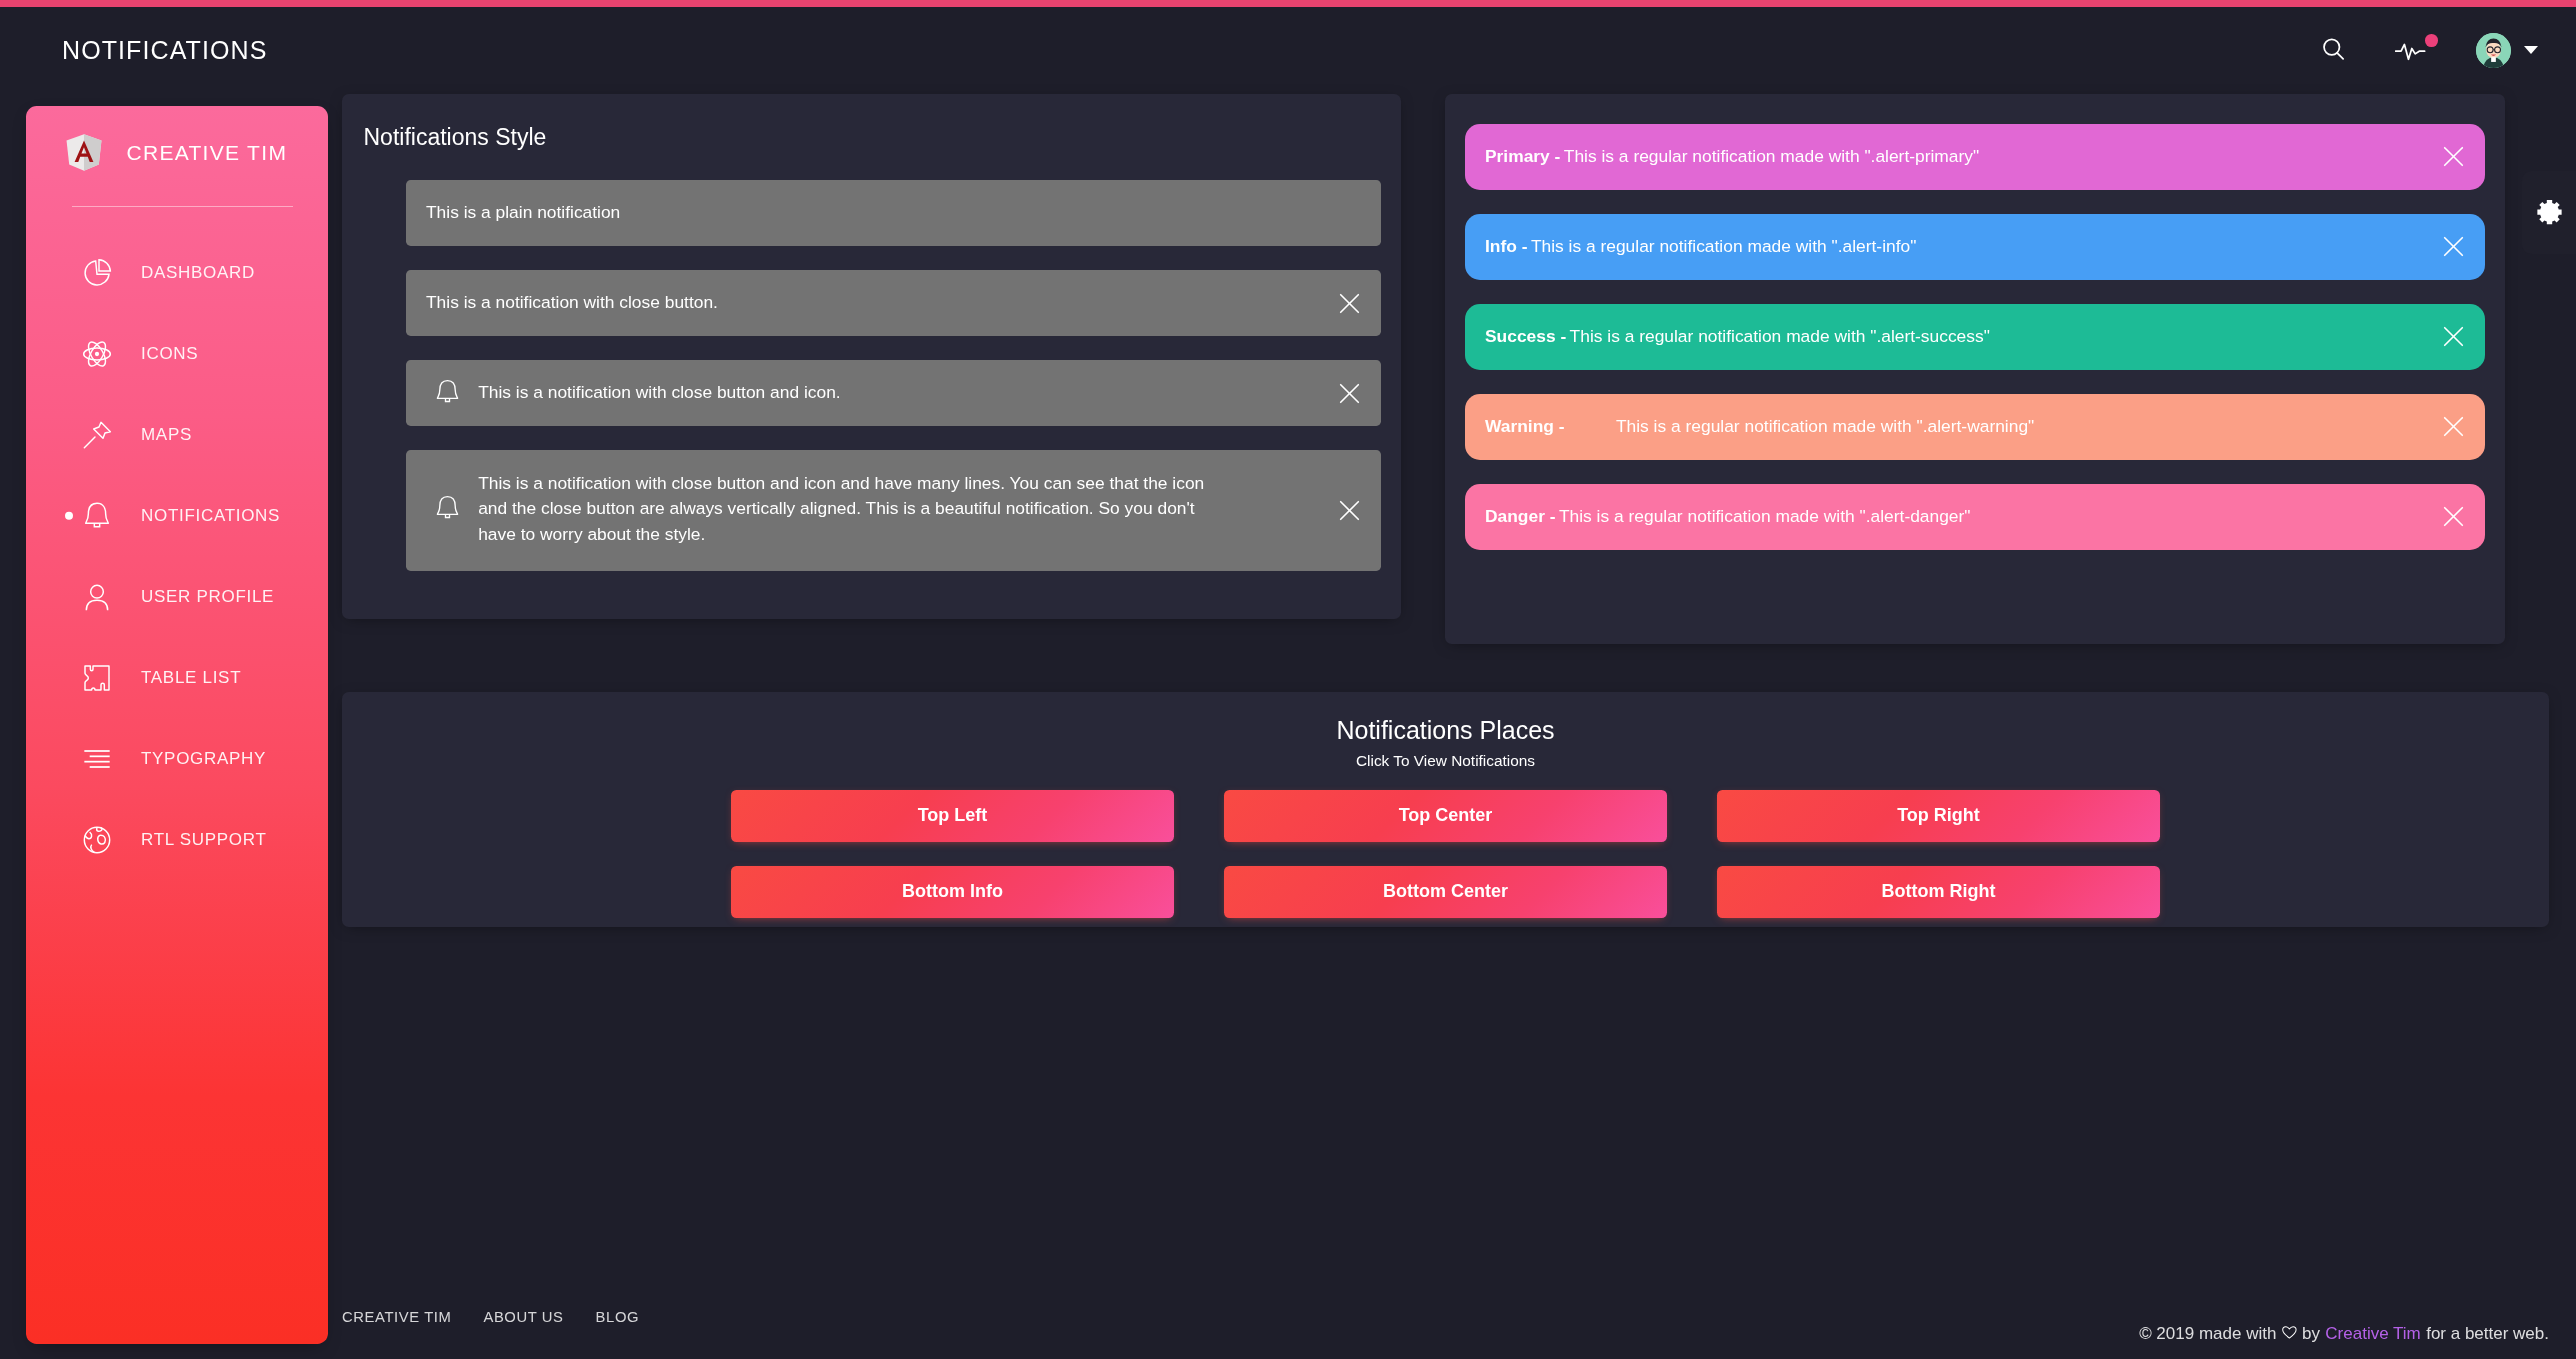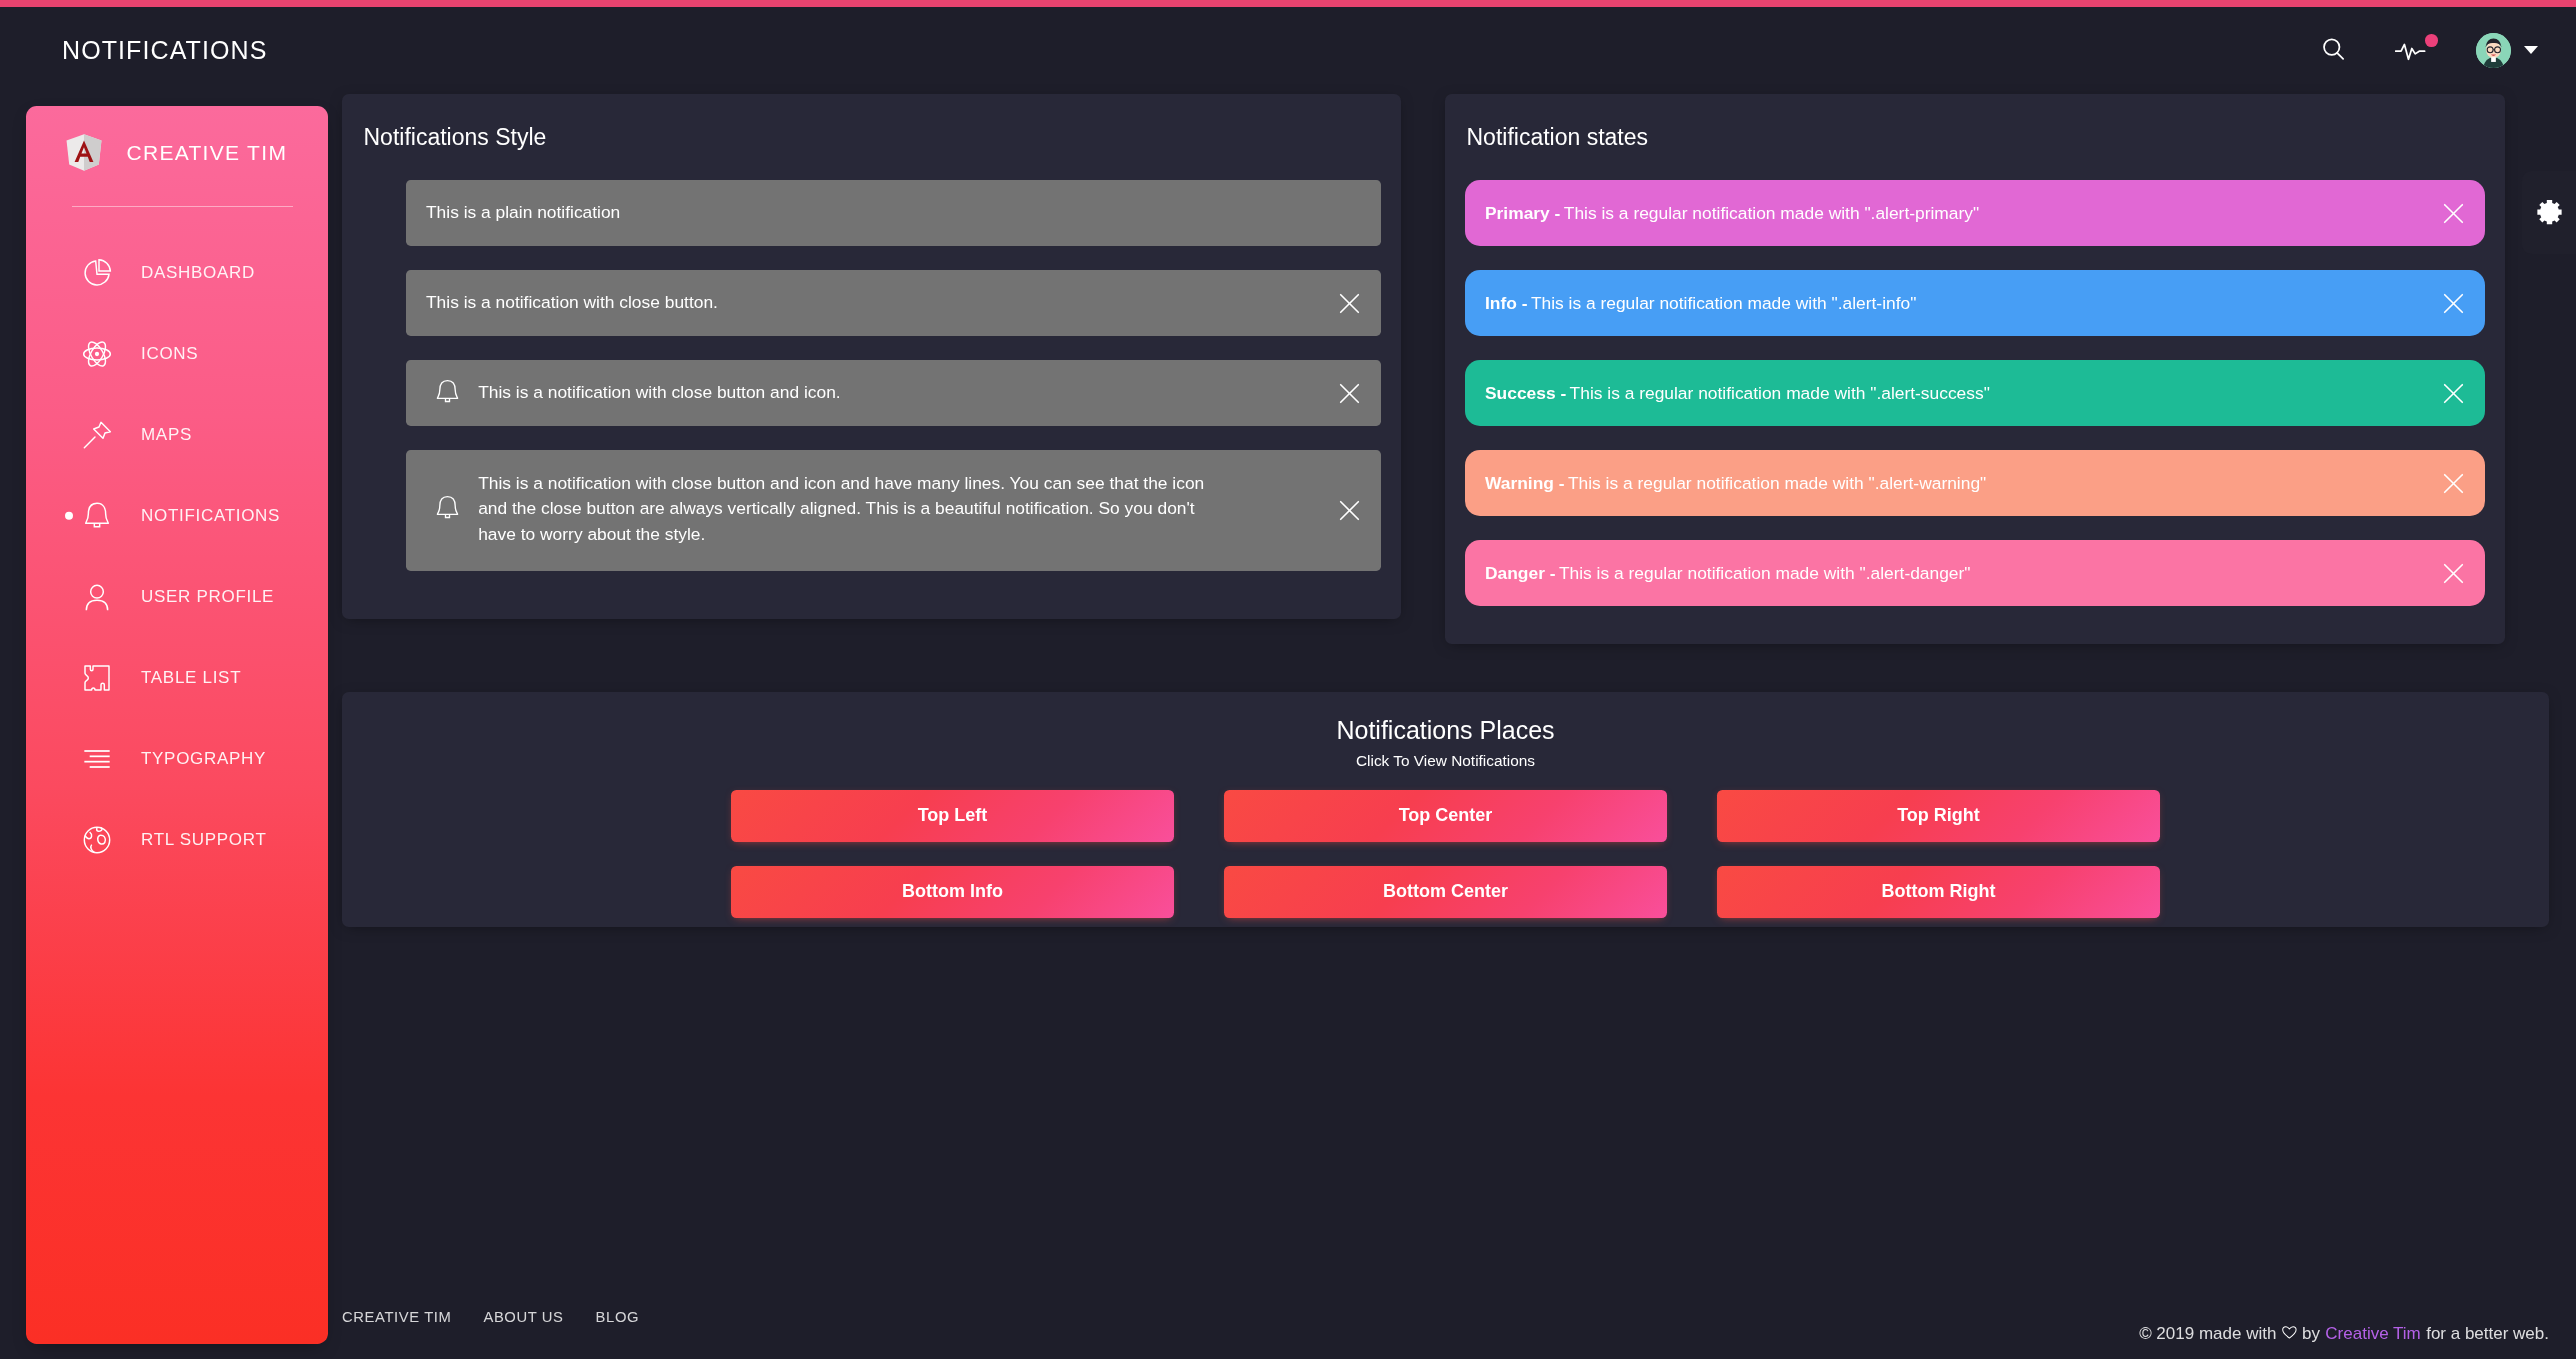--- a/index.html
+++ b/index.html
@@ -439,21 +439,20 @@
               </svg>
             </span>
           </div>
 
         </div>
       </div>
     </div>
 
     <div class="col-right">
       <div class="card notif-states-card">
-        <div class="card-title">Notification states</div>
         <div class="states-list">
 
           <div class="state-alert" style="background: rgb(225, 104, 212);">
             <b>Primary -</b>
             <span>This is a regular notification made with ".alert-primary"</span>
             <span class="alert-close">
               <svg width="23" height="23" viewBox="0 0 34 34">
                 <line x1="4" y1="4" x2="30" y2="30" stroke="#ffffff" stroke-width="2.4" stroke-linecap="round"></line>
                 <line x1="30" y1="4" x2="4" y2="30" stroke="#ffffff" stroke-width="2.4" stroke-linecap="round"></line>
               </svg>
@@ -475,21 +474,21 @@
             <b>Success -</b>
             <span>This is a regular notification made with ".alert-success"</span>
             <span class="alert-close">
               <svg width="23" height="23" viewBox="0 0 34 34">
                 <line x1="4" y1="4" x2="30" y2="30" stroke="#ffffff" stroke-width="2.4" stroke-linecap="round"></line>
                 <line x1="30" y1="4" x2="4" y2="30" stroke="#ffffff" stroke-width="2.4" stroke-linecap="round"></line>
               </svg>
             </span>
           </div>
 
-          <div class="state-alert" style="background: rgb(251, 159, 134);">
+          <div class="state-alert" style="background: rgb(251, 159, 134); gap: 48px;">
             <b>Warning -</b>
             <span>This is a regular notification made with ".alert-warning"</span>
             <span class="alert-close">
               <svg width="23" height="23" viewBox="0 0 34 34">
                 <line x1="4" y1="4" x2="30" y2="30" stroke="#ffffff" stroke-width="2.4" stroke-linecap="round"></line>
                 <line x1="30" y1="4" x2="4" y2="30" stroke="#ffffff" stroke-width="2.4" stroke-linecap="round"></line>
               </svg>
             </span>
           </div>
 

